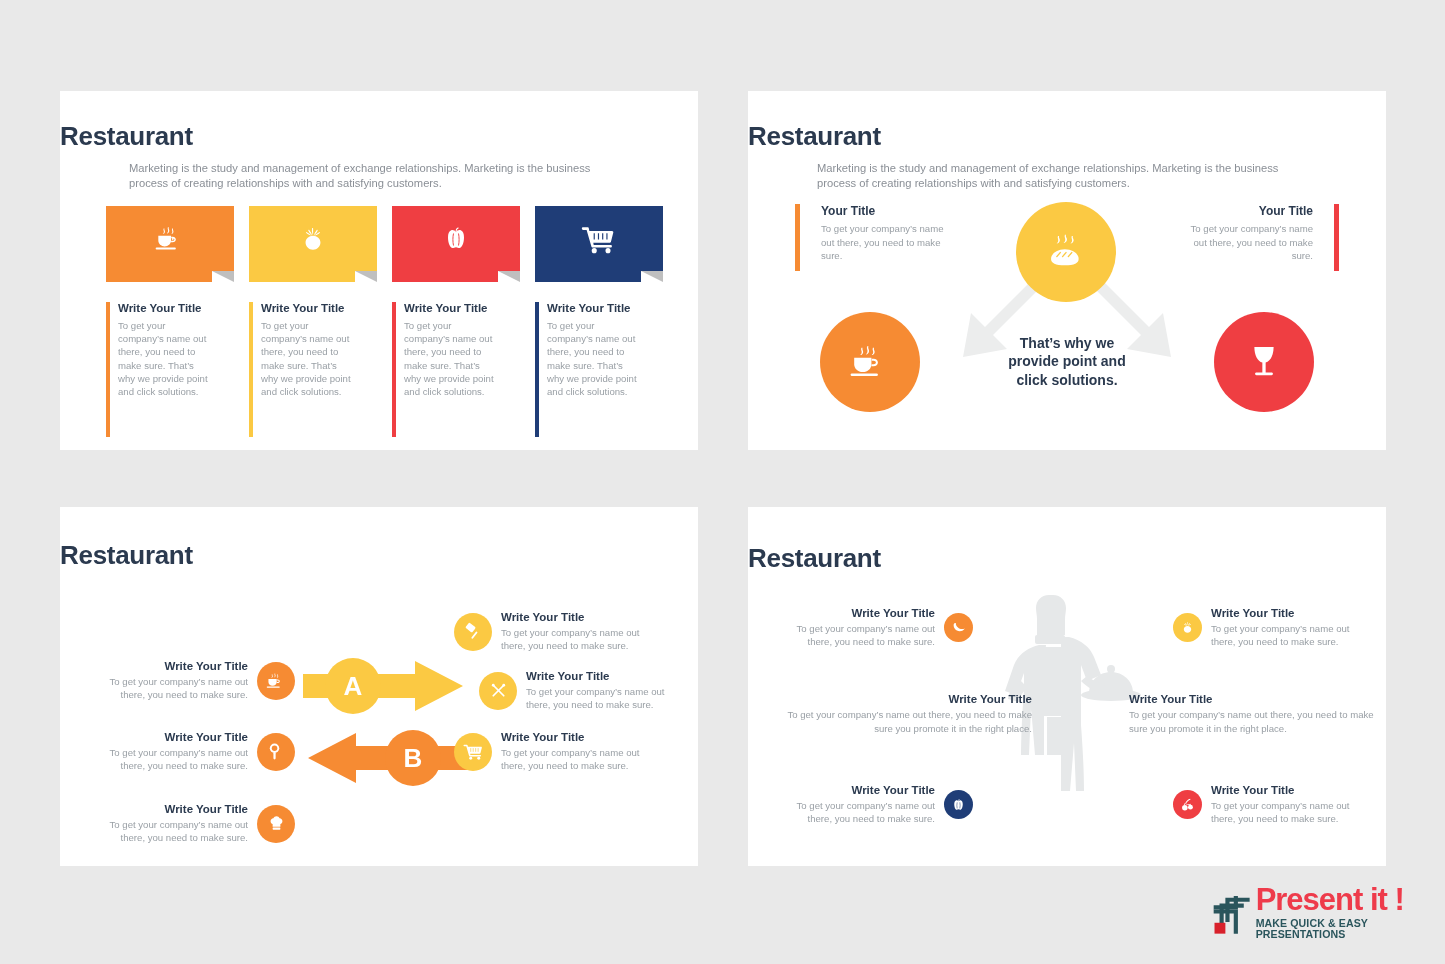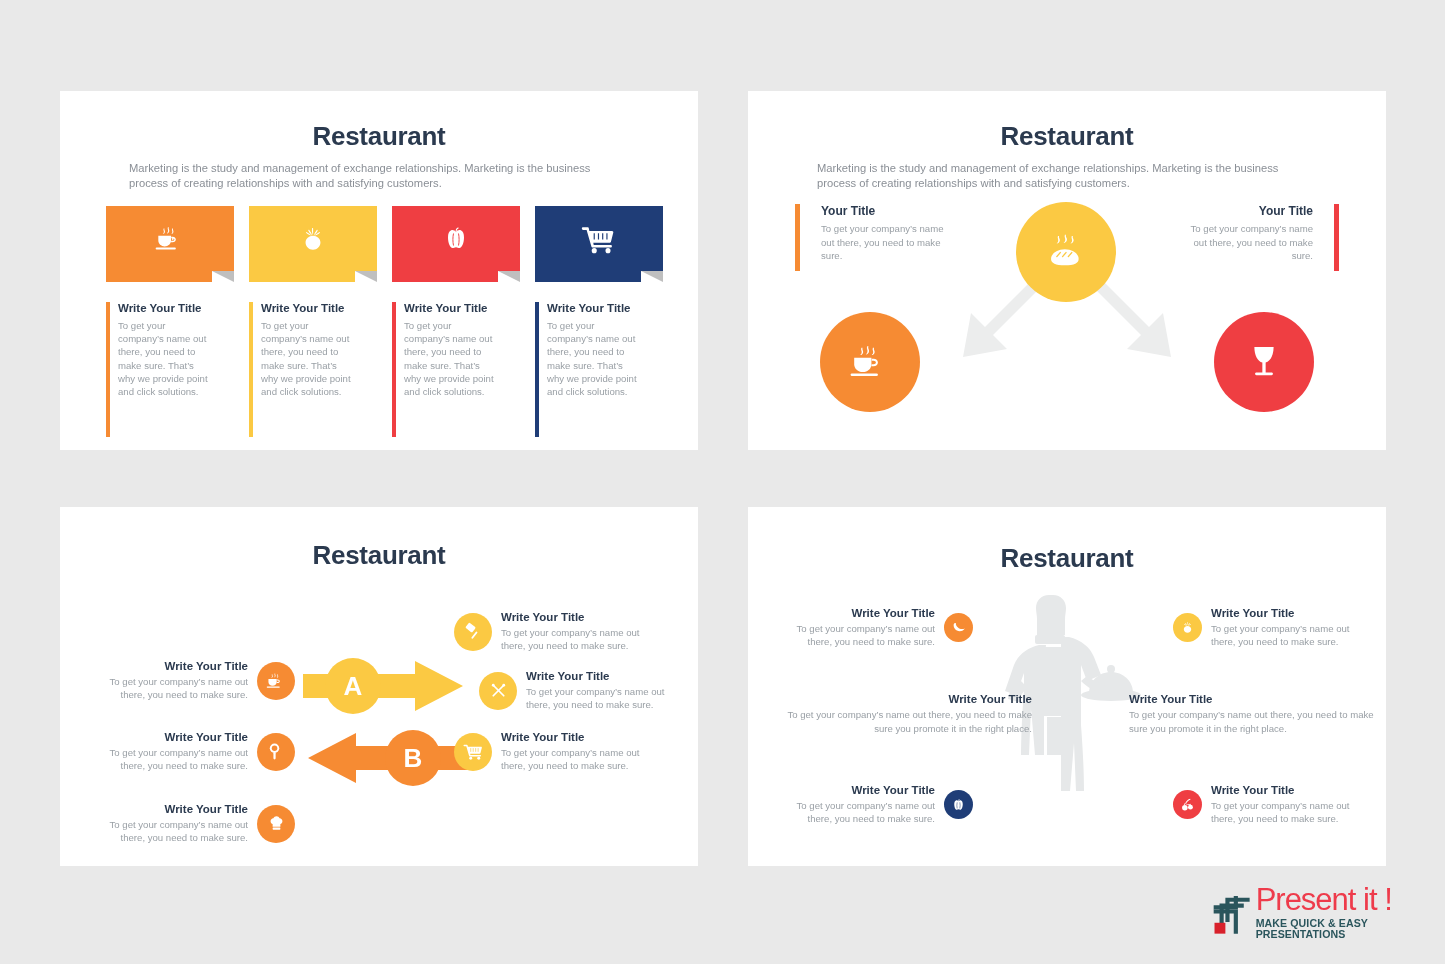--- a/index.html
+++ b/index.html
@@ -11,21 +11,20 @@
   }
   .stage { position: relative; width: 1445px; height: 964px; }
 
   .slide { position: absolute; background: #ffffff; }
   #slide1 { left: 60px;  top: 91px;  width: 638px; height: 359px; }
   #slide2 { left: 748px; top: 91px;  width: 638px; height: 359px; }
   #slide3 { left: 60px;  top: 507px; width: 638px; height: 359px; }
   #slide4 { left: 748px; top: 507px; width: 638px; height: 359px; }
 
   .title {
-    text-align: center;
     font-size: 26px;
     font-weight: bold;
     color: #2b3a4f;
     letter-spacing: -0.3px;
   }
   .subtitle {
     font-size: 11.2px;
     line-height: 1.32;
     color: #8a8f96;
     margin: 9px auto 0;
@@ -90,21 +89,21 @@
   .s4-txt-r { text-align: right; width: 165px; margin-right: 9px; }
   .s4-txt-l { text-align: left; width: 165px; margin-left: 9px; }
   .s4-title { font-size: 11.5px; font-weight: bold; color: #2b3a4f; }
   .s4-text { font-size: 9.6px; line-height: 1.38; color: #9aa0a6; margin-top: 3px; }
   .s4-icon { width: 29px; height: 29px; border-radius: 50%; display: flex; align-items: center; justify-content: center; flex: 0 0 29px; }
   .s4-wide { position: absolute; width: 250px; }
   .s4-wide .s4-text { line-height: 1.42; }
 
   
   .logo { position: absolute; left: 1212px; top: 884px; width: 215px; height: 58px; }
-  .logo-word { font-size: 31px; font-weight: normal; color: #ee3b4b; letter-spacing: -1px; line-height: 1; }
+  .logo-word { font-size: 31px; font-weight: bold; color: #ee3b4b; letter-spacing: -1px; line-height: 1; }
   .logo-sub { font-size: 10.6px; font-weight: bold; color: #2a555c; letter-spacing: 0.1px; line-height: 1; margin-top: 3px; }
 </style>
 </head>
 <body>
 
 <div class="stage">
 
   <div class="slide" id="slide1">
     <div class="title" style="margin-top:30px">Restaurant</div>
     <div class="subtitle">Marketing is the study and management of exchange relationships. Marketing is the business process of creating relationships with and satisfying customers.</div>
@@ -255,20 +254,21 @@
     </div>
 
     <div class="circ" id="c-wine">
       <svg width="44" height="44" viewBox="0 0 32 32">
         <g fill="#fff">
           <path d="M9 5h14c0 6-2.4 10.5-5.8 11.4v7.2h4.3c.6 0 1 .4 1 1s-.4 1-1 1h-11c-.6 0-1-.4-1-1s.4-1 1-1h4.3v-7.2C11.4 15.5 9 11 9 5z"></path>
         </g>
       </svg>
     </div>
 
+    <div class="center-text">That’s why we provide point and click solutions.</div>
   </div>
 
   <div class="slide" id="slide3">
     <div class="title" style="margin-top:33px">Restaurant</div>
 
     <div class="s3-row" style="left:28px; top:153px;">
       <div class="s3-txt-r">
         <div class="s3-title">Write Your Title</div>
         <div class="s3-text">To get your company’s name out there, you need to make sure.</div>
       </div>

